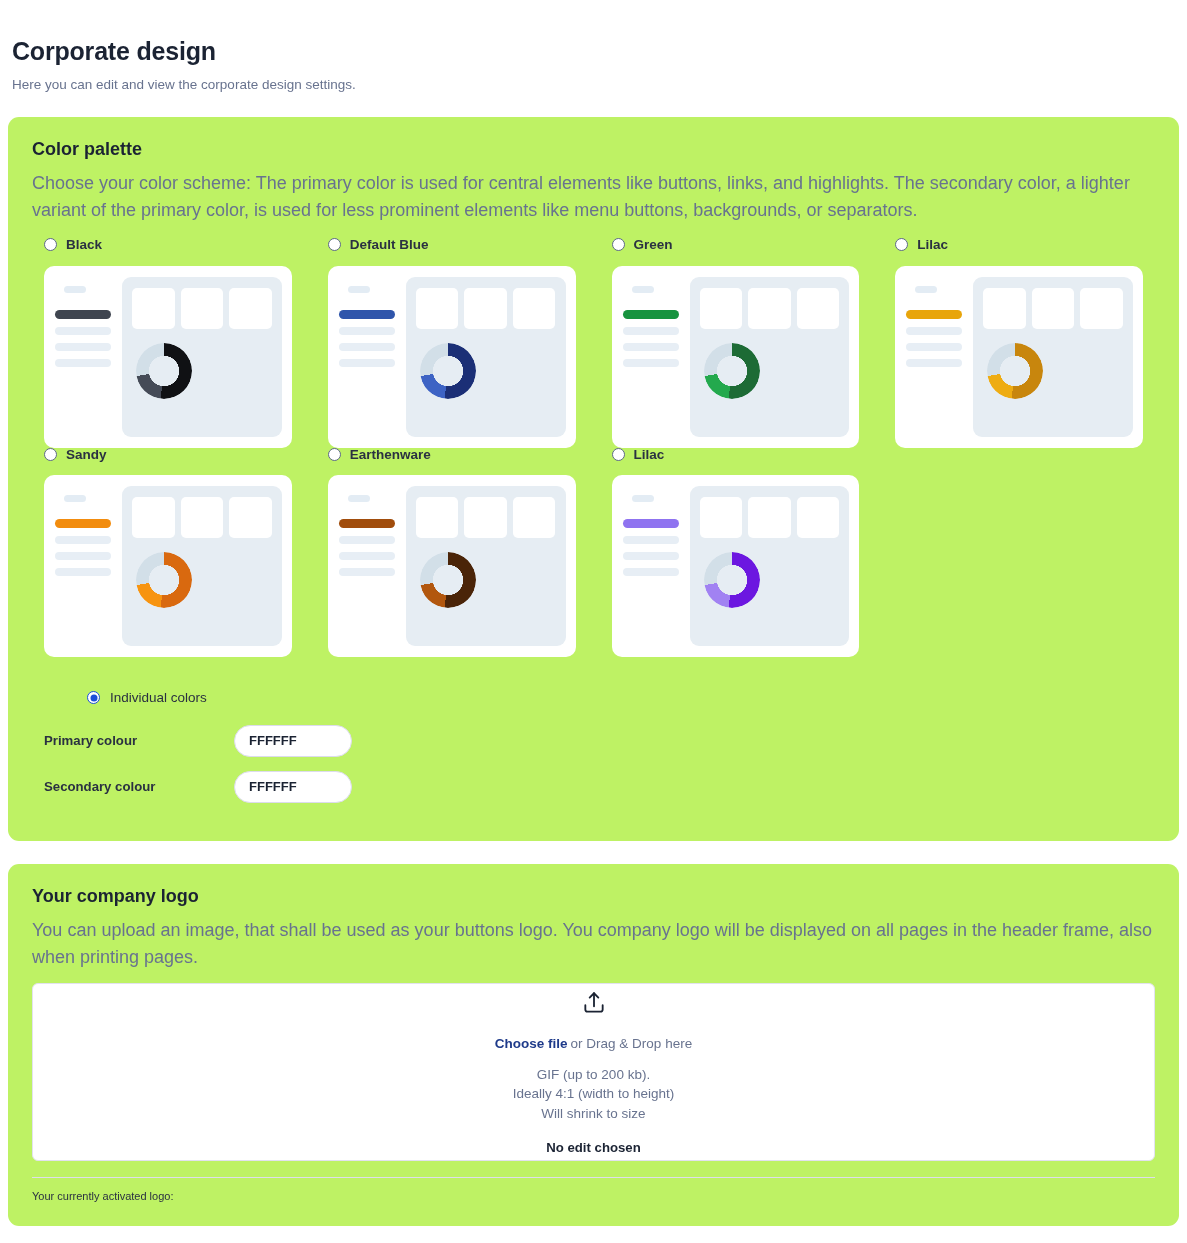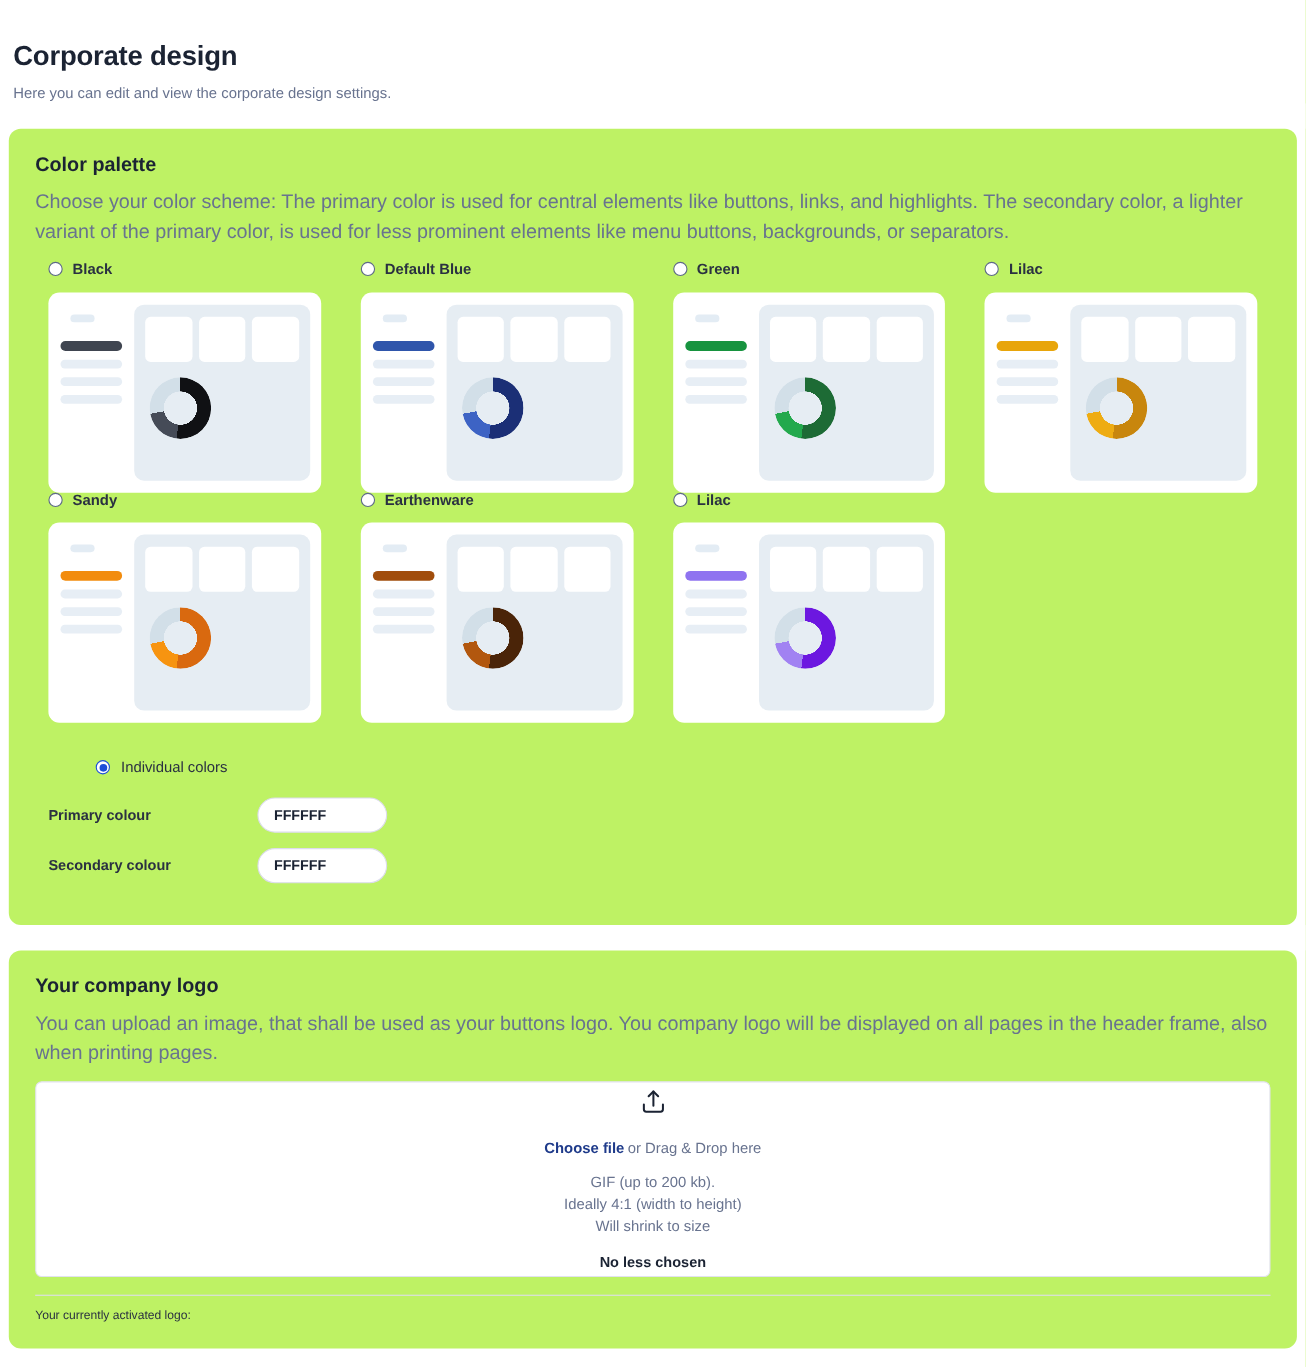--- a/index.html
+++ b/index.html
@@ -469,18 +469,18 @@
       </svg>
     </span>
     <div class="dz-line1">
       <span class="dz-choose">Choose file</span><span>or Drag &amp; Drop here</span>
     </div>
     <div class="dz-specs">
       <div>GIF (up to 200 kb).</div>
       <div>Ideally 4:1 (width to height)</div>
       <div>Will shrink to size</div>
     </div>
-    <div class="dz-nofile">No less chosen</div>
+    <div class="dz-nofile">No edit chosen</div>
   </div>
 
   <div class="divider"></div>
   <div class="activated-logo-text">Your currently activated logo:</div>
 </section>
 
 </body></html>

